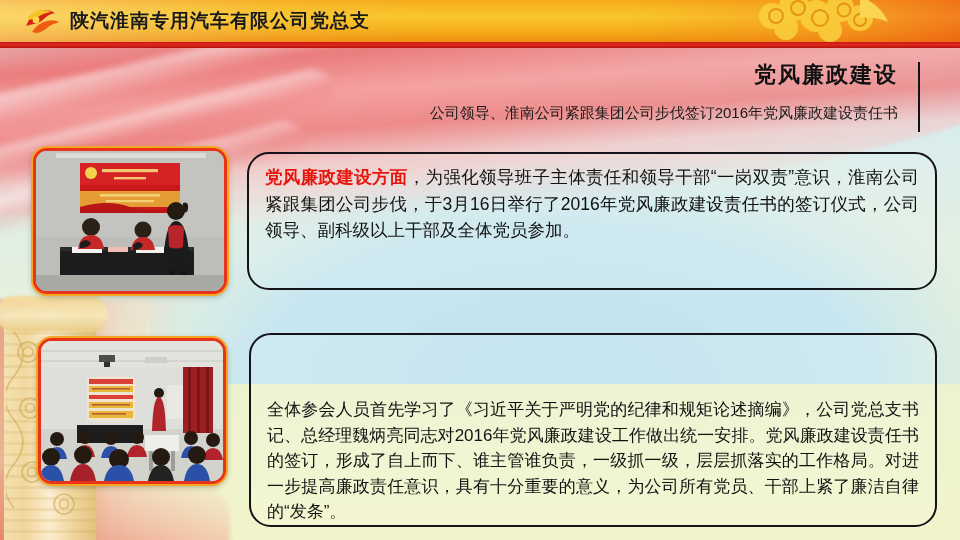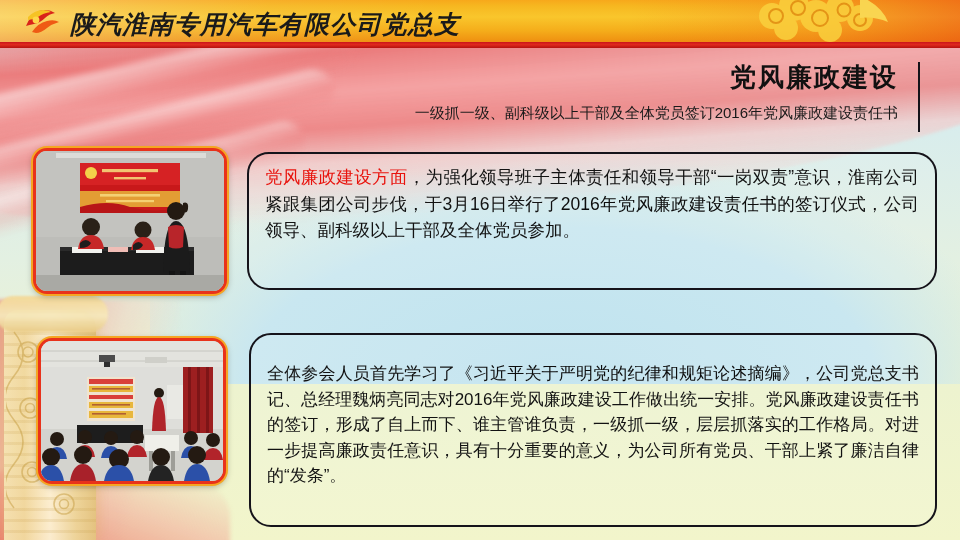--- a/index.html
+++ b/index.html
@@ -101,33 +101,32 @@
     background:linear-gradient(100deg,rgba(255,255,255,.30) 0%,rgba(255,255,255,.06) 28%,rgba(255,255,255,0) 46%);
   }
   #header-rightglow{
     position:absolute;right:0;top:0;width:330px;height:42px;
     background:linear-gradient(to left,rgba(235,70,20,.55) 0%,rgba(243,120,30,.32) 45%,rgba(255,255,255,0) 100%);
   }
   #header-cloud{position:absolute;right:62px;top:-10px;width:150px;height:58px;opacity:.92;}
   #header-emblem{position:absolute;left:22px;top:6px;width:38px;height:30px;}
   #header-title{
     position:absolute;left:70px;top:8px;
-    font-size:25px;font-weight:bold;color:#1a1a1a;letter-spacing:1px;
+    font-size:19px;font-weight:bold;color:#1a1a1a;letter-spacing:1px;
     white-space:nowrap;
-    font-style:italic;
   }
   #header-stripe{
     position:absolute;left:0;top:42px;width:960px;height:6px;
     background:linear-gradient(to bottom,#c9141b 0%,#e0291d 45%,#b3100f 100%);
   }
 
   
   #main-title{
     position:absolute;right:62px;top:60px;
-    font-size:26px;font-weight:bold;color:#111;letter-spacing:2px;
+    font-size:22px;font-weight:bold;color:#111;letter-spacing:2px;
     white-space:nowrap;
   }
   #title-rule{
     position:absolute;left:918px;top:62px;width:2px;height:70px;
     background:#15131a;
   }
   #subtitle{
     position:absolute;right:62px;top:104px;
     font-size:15px;color:#1a1a1a;white-space:nowrap;
   }
@@ -148,22 +147,22 @@
     position:absolute;border:2px solid #15131a;border-radius:22px;
     background:rgba(255,255,255,0.10);
   }
   #box-1{left:247px;top:152px;width:686px;height:134px;}
   #box-2{left:249px;top:333px;width:684px;height:190px;}
   .tb-body{
     padding:10px 16px 0 16px;
     font-size:17.5px;line-height:1.52;color:#121212;
     text-align:justify;
   }
-  #box-2 .tb-body{font-size:17px;line-height:1.50;padding-top:26px;}
-  .red-bold{color:#e8130d;font-weight:normal;}
+  #box-2 .tb-body{font-size:17px;line-height:1.50;padding-top:26px;margin-top:36px;}
+  .red-bold{color:#e8130d;font-weight:bold;}
   .blk-bold{font-weight:normal;color:#0d0d0d;}
 </style>
 </head>
 <body>
 
 <div id="slide">
 
   <div class="bg-layer" id="bg-redwash"></div>
   <div class="bg-layer" id="bg-bluearc"></div>
   <div class="bg-layer" id="bg-swoosh"></div>
@@ -224,21 +223,21 @@
       <path d="M112 6 q22 10 28 26 q-14-6-28-4z" fill="#fadb55"></path>
     </svg>
 
     <div id="header-title">陕汽淮南专用汽车有限公司党总支</div>
   </div>
   <div id="header-stripe"></div>
 
   <div id="main-title">党风廉政建设</div>
   <div id="title-rule"></div>
   <div id="subtitle">
-    <span>一级抓一级、副科级以上干部及全体党员</span><span class="bold">签订2016年党风廉政建设责任书</span>
+    <span>公司领导、淮南公司紧跟集团公司步伐</span><span class="bold">签订2016年党风廉政建设责任书</span>
   </div>
 
   <div class="photo" id="photo-1">
     <svg class="ph-inner" viewBox="0 0 188 140" preserveAspectRatio="none">
       <rect width="188" height="140" fill="#bdbdb9"></rect>
       <rect y="0" width="188" height="86" fill="#c3c3bf"></rect>
       <rect x="20" y="2" width="150" height="5" fill="#dcdcd8"></rect>
 
       <rect x="44" y="12" width="100" height="50" fill="#c8181a"></rect>
       <rect x="44" y="12" width="100" height="22" fill="#d62224"></rect>

